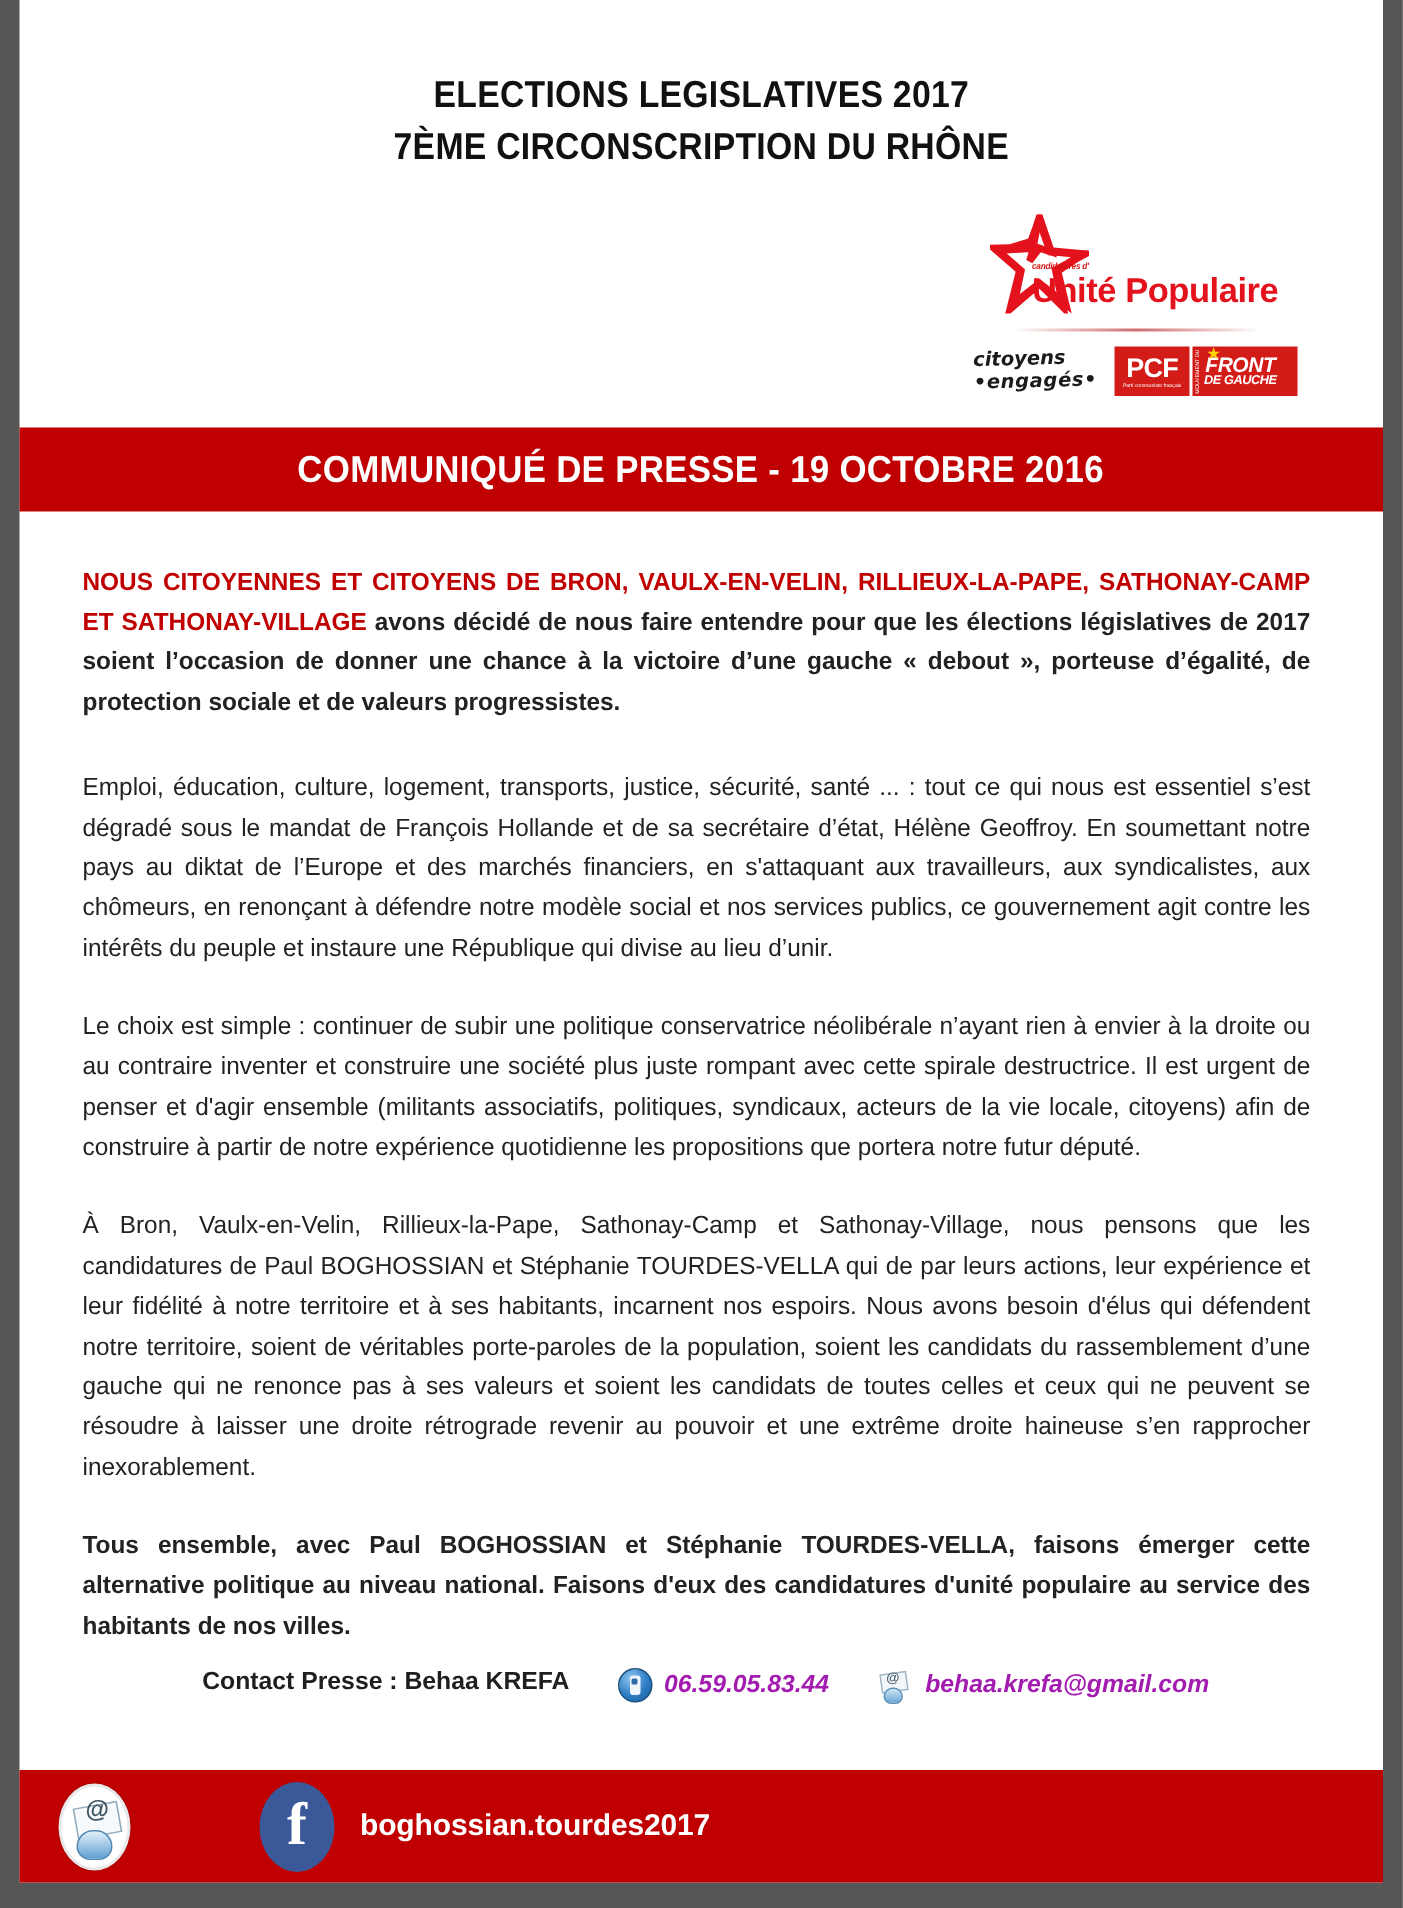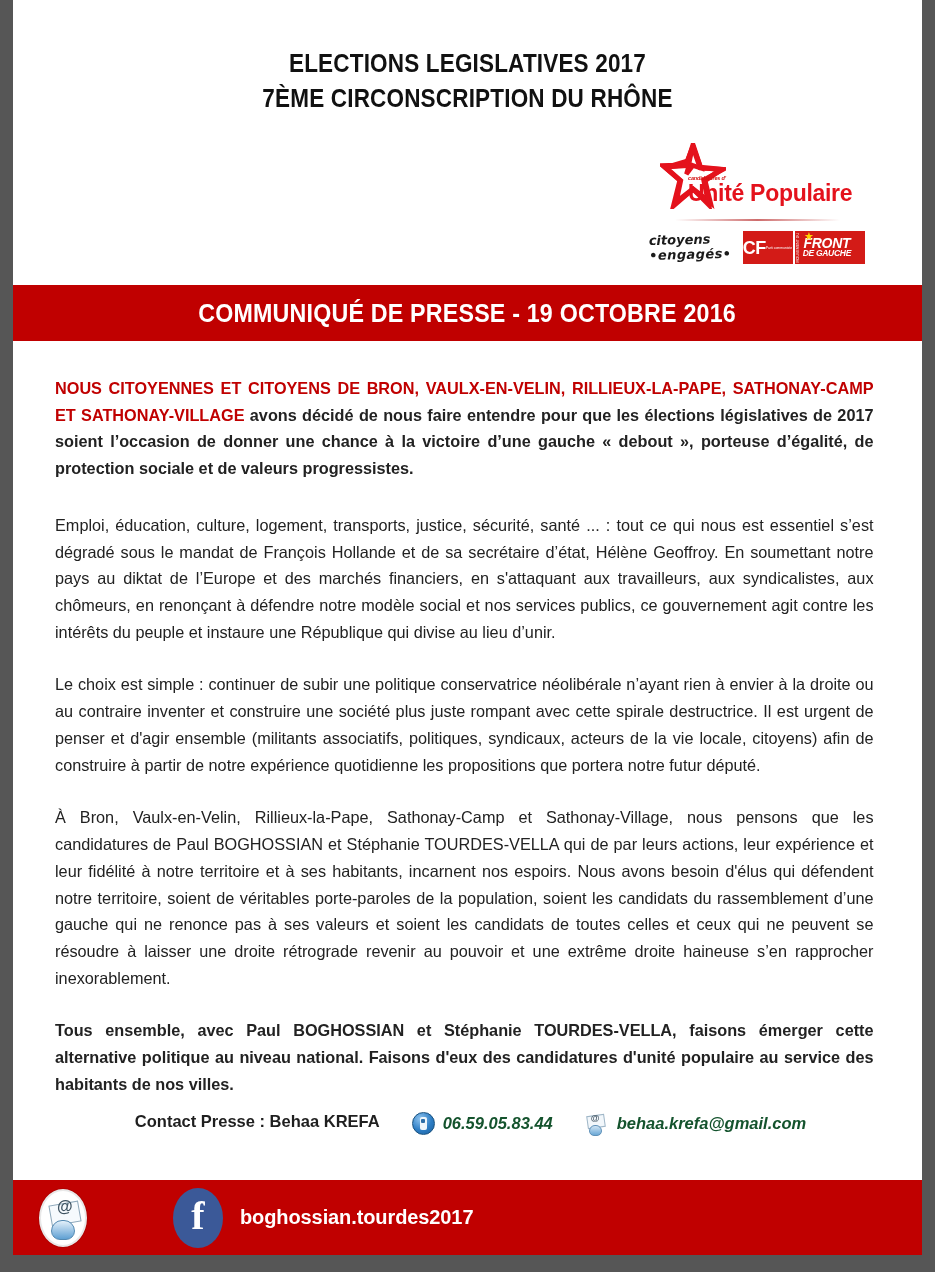--- a/index.html
+++ b/index.html
@@ -125,21 +125,21 @@
   .pcf-fdg {
     display: flex;
     align-items: stretch;
     height: 33px;
   }
   .pcf-box {
     background: #d31b17;
     color: #ffffff;
     width: 50px;
     display: flex;
-    flex-direction: row;
+    flex-direction: column;
     align-items: center;
     justify-content: center;
     padding: 2px 3px;
     box-sizing: border-box;
   }
   .pcf-box .pcf-main {
     font-weight: bold;
     font-size: 18px;
     line-height: 1;
     letter-spacing: -0.5px;
@@ -245,21 +245,21 @@
   }
   .contact-item {
     display: flex;
     align-items: center;
     gap: 8px;
     margin-left: 22px;
   }
   .contact-item .val {
     font-weight: bold;
     font-style: italic;
-    color: #14532d;
+    color: #a21caf;
     white-space: nowrap;
   }
   .icon-circle-phone {
     width: 23px;
     height: 23px;
     border-radius: 50%;
     background: radial-gradient(circle at 35% 28%, #8fc4ef 0%, #2d7dc4 55%, #1b5f9e 100%);
     border: 1px solid #19527f;
     display: flex;
     align-items: center;

